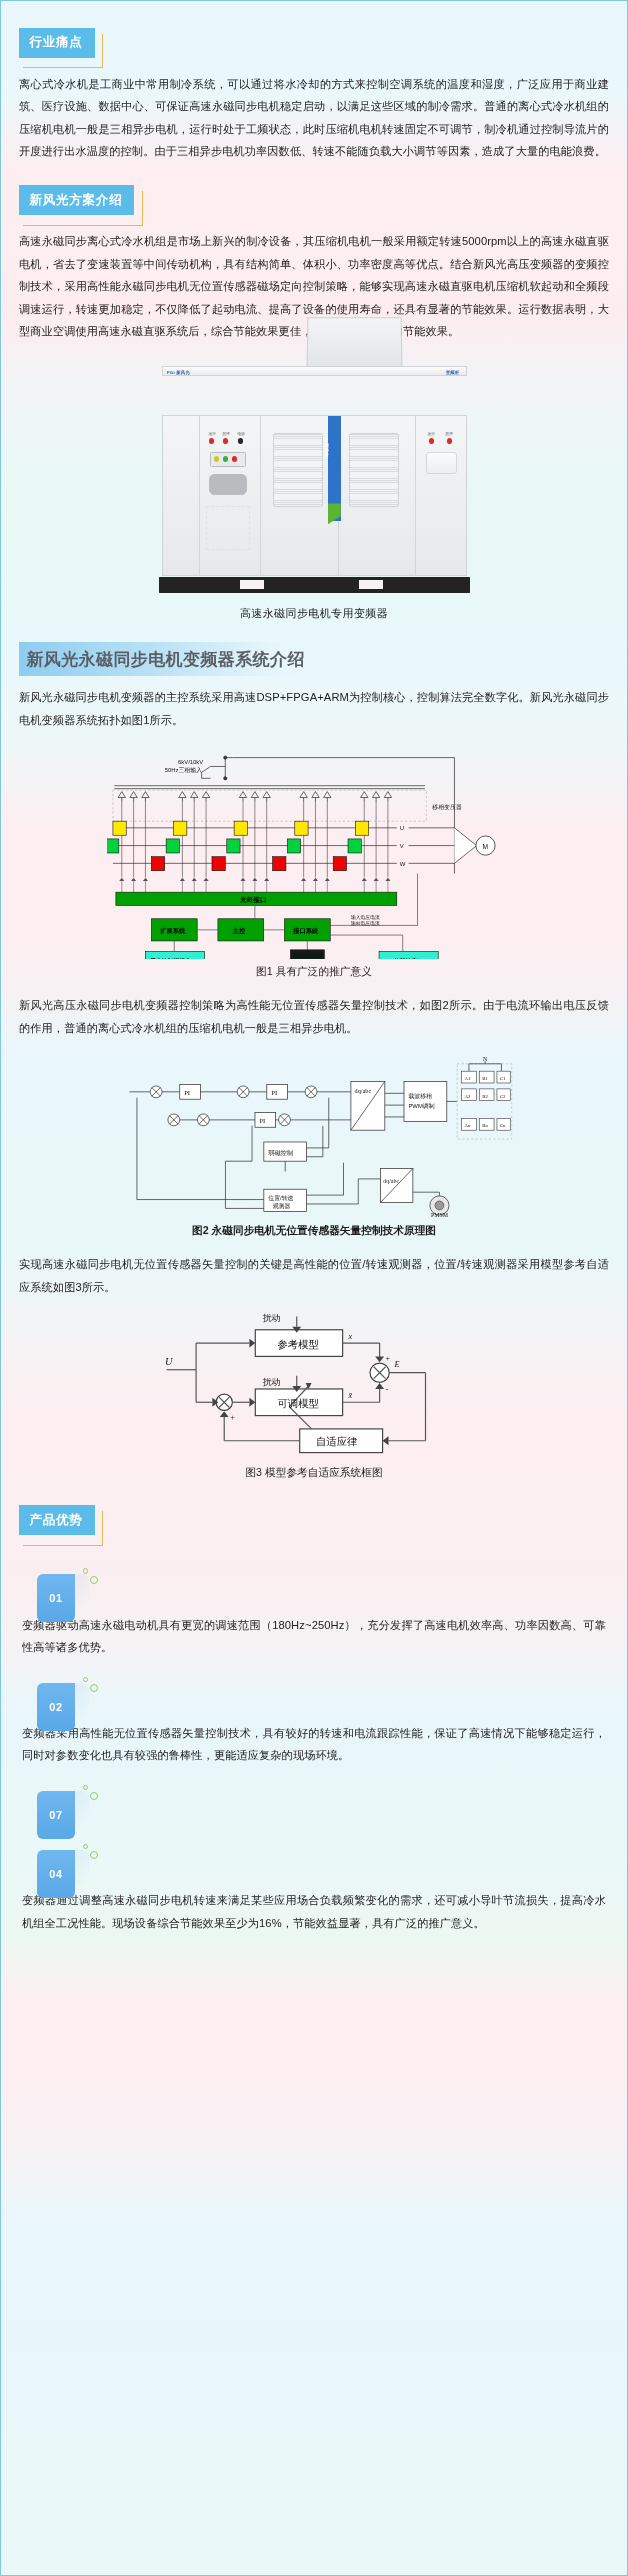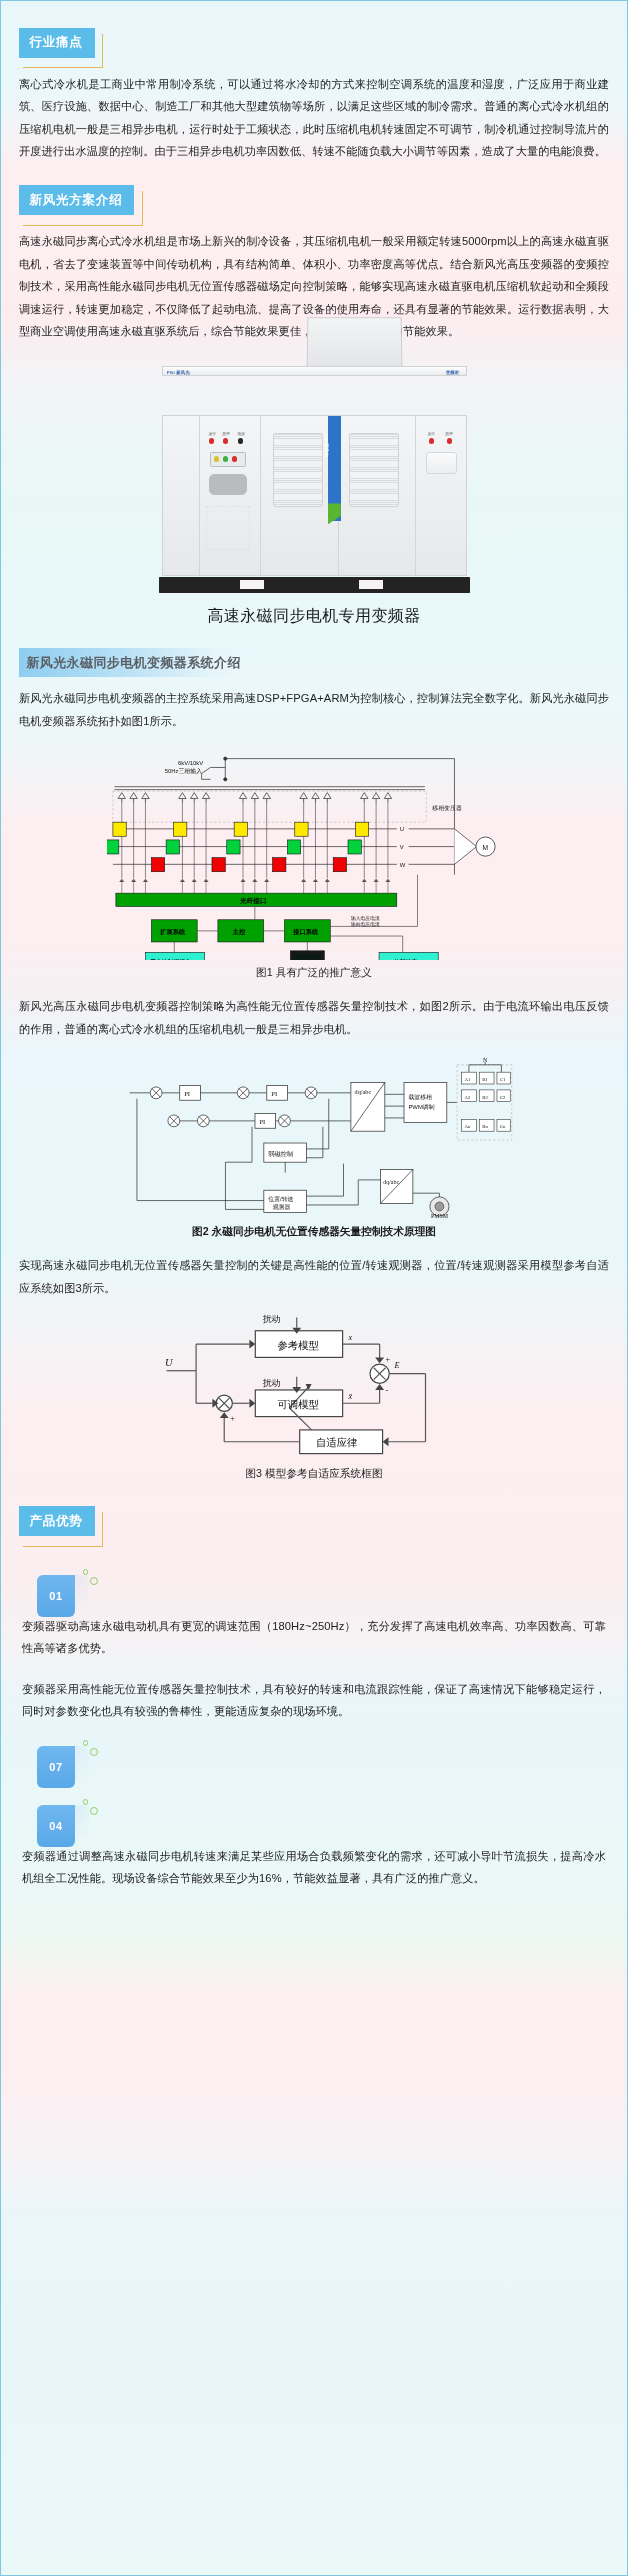--- a/index.html
+++ b/index.html
@@ -190,30 +190,30 @@
   }
   .cab-label {
     position: absolute;
     font-size: 3.7px;
     color: #555;
     white-space: nowrap;
   }
 
   .fig-caption {
     text-align: center;
-    font-size: 16px;
+    font-size: 11px;
     color: #1b1b1b;
     margin: 9px 0 18px 0;
     letter-spacing: 0.4px;
   }
 
   
   .sub-head {
     display: inline-block;
-    font-size: 13px;
+    font-size: 17px;
     font-weight: bold;
     color: #5a5f66;
     padding: 5.2px 10.4px 5.2px 7.4px;
     margin: 3px 0 10.4px 3px;
     background: linear-gradient(90deg,#8ecdf0 0%, #b9e1f5 45%, rgba(220,240,250,0.25) 85%, rgba(255,255,255,0) 100%);
     letter-spacing: 0.4px;
   }
 
   
   .figure {
@@ -230,21 +230,21 @@
     margin: 6px 0 15px 0;
   }
   .fig-num.bold { font-weight: bold; }
 
   
   .adv-item { margin: 18px 3px 3px 3px; }
   .badge-row { position: relative; height: 41px; margin-bottom: 4.4px; }
   .badge {
     position: absolute;
     left: 18px; top: 6px;
-    width: 38px; height: 42px;
+    width: 38px; height: 48px;
     background: linear-gradient(180deg,#6fb7ef,#5aa8e8);
     border-radius: 6px 0 6px 6px;
     color: #ffffff;
     font-size: 11px;
     font-weight: bold;
     display: flex;
     align-items: center;
     justify-content: center;
     letter-spacing: 0.7px;
   }
@@ -270,21 +270,21 @@
 
 <div class="page">
   <div class="inner">
 
     
     <div class="section-head">
       <span class="frame"></span>
       <span class="tag">行业痛点</span>
     </div>
 
-    <p class="body">离心式冷水机是工商业中常用制冷系统，可以通过将水冷却的方式来控制空调系统的温度和湿度，广泛应用于商业建筑、医疗设施、数据中心、制造工厂和其他大型建筑物等场所，以满足这些区域的制冷需求。普通的离心式冷水机组的压缩机电机一般是三相异步电机，运行时处于工频状态，此时压缩机电机转速固定不可调节，制冷机通过控制导流片的开度进行出水温度的控制。由于三相异步电机功率因数低、转速不能随负载大小调节等因素，造成了大量的电能浪费。</p>
+    <p class="body">离心式冷水机是工商业中常用制冷系统，可以通过将水冷却的方式来控制空调系统的温度和湿度，广泛应用于商业建筑、医疗设施、数据中心、可保证高速永磁同步电机稳定启动，以满足这些区域的制冷需求。普通的离心式冷水机组的压缩机电机一般是三相异步电机，运行时处于工频状态，此时压缩机电机转速固定不可调节，制冷机通过控制导流片的开度进行出水温度的控制。由于三相异步电机功率因数低、转速不能随负载大小调节等因素，造成了大量的电能浪费。</p>
 
     
     <div class="section-head">
       <span class="frame"></span>
       <span class="tag">新风光方案介绍</span>
     </div>
 
     <p class="body">高速永磁同步离心式冷水机组是市场上新兴的制冷设备，其压缩机电机一般采用额定转速5000rpm以上的高速永磁直驱电机，省去了变速装置等中间传动机构，具有结构简单、体积小、功率密度高等优点。结合新风光高压变频器的变频控制技术，采用高性能永磁同步电机无位置传感器磁场定向控制策略，能够实现高速永磁直驱电机压缩机软起动和全频段调速运行，转速更加稳定，不仅降低了起动电流、提高了设备的使用寿命，还具有显著的节能效果。运行数据表明，大型商业空调使用高速永磁直驱系统后，综合节能效果更佳，可达到20%以上的节能效果。</p>
 
     <div class="divider"></div>
@@ -729,20 +729,26 @@
       <div class="badge-row">
         <span class="badge-ghost"></span>
         <span class="badge">01</span>
         <span class="ring-a"></span>
         <span class="ring-b"></span>
       </div>
       <p class="body">变频器驱动高速永磁电动机具有更宽的调速范围（180Hz~250Hz），充分发挥了高速电机效率高、功率因数高、可靠性高等诸多优势。</p>
     </div>
 
     <div class="adv-item">
+      <div class="badge-row">
+        <span class="badge-ghost"></span>
+        <span class="badge">02</span>
+        <span class="ring-a"></span>
+        <span class="ring-b"></span>
+      </div>
       <p class="body">变频器采用高性能无位置传感器矢量控制技术，具有较好的转速和电流跟踪性能，保证了高速情况下能够稳定运行，同时对参数变化也具有较强的鲁棒性，更能适应复杂的现场环境。</p>
     </div>
 
     <div class="adv-item">
       <div class="badge-row">
         <span class="badge-ghost"></span>
         <span class="badge">07</span>
         <span class="ring-a"></span>
         <span class="ring-b"></span>
       </div>

